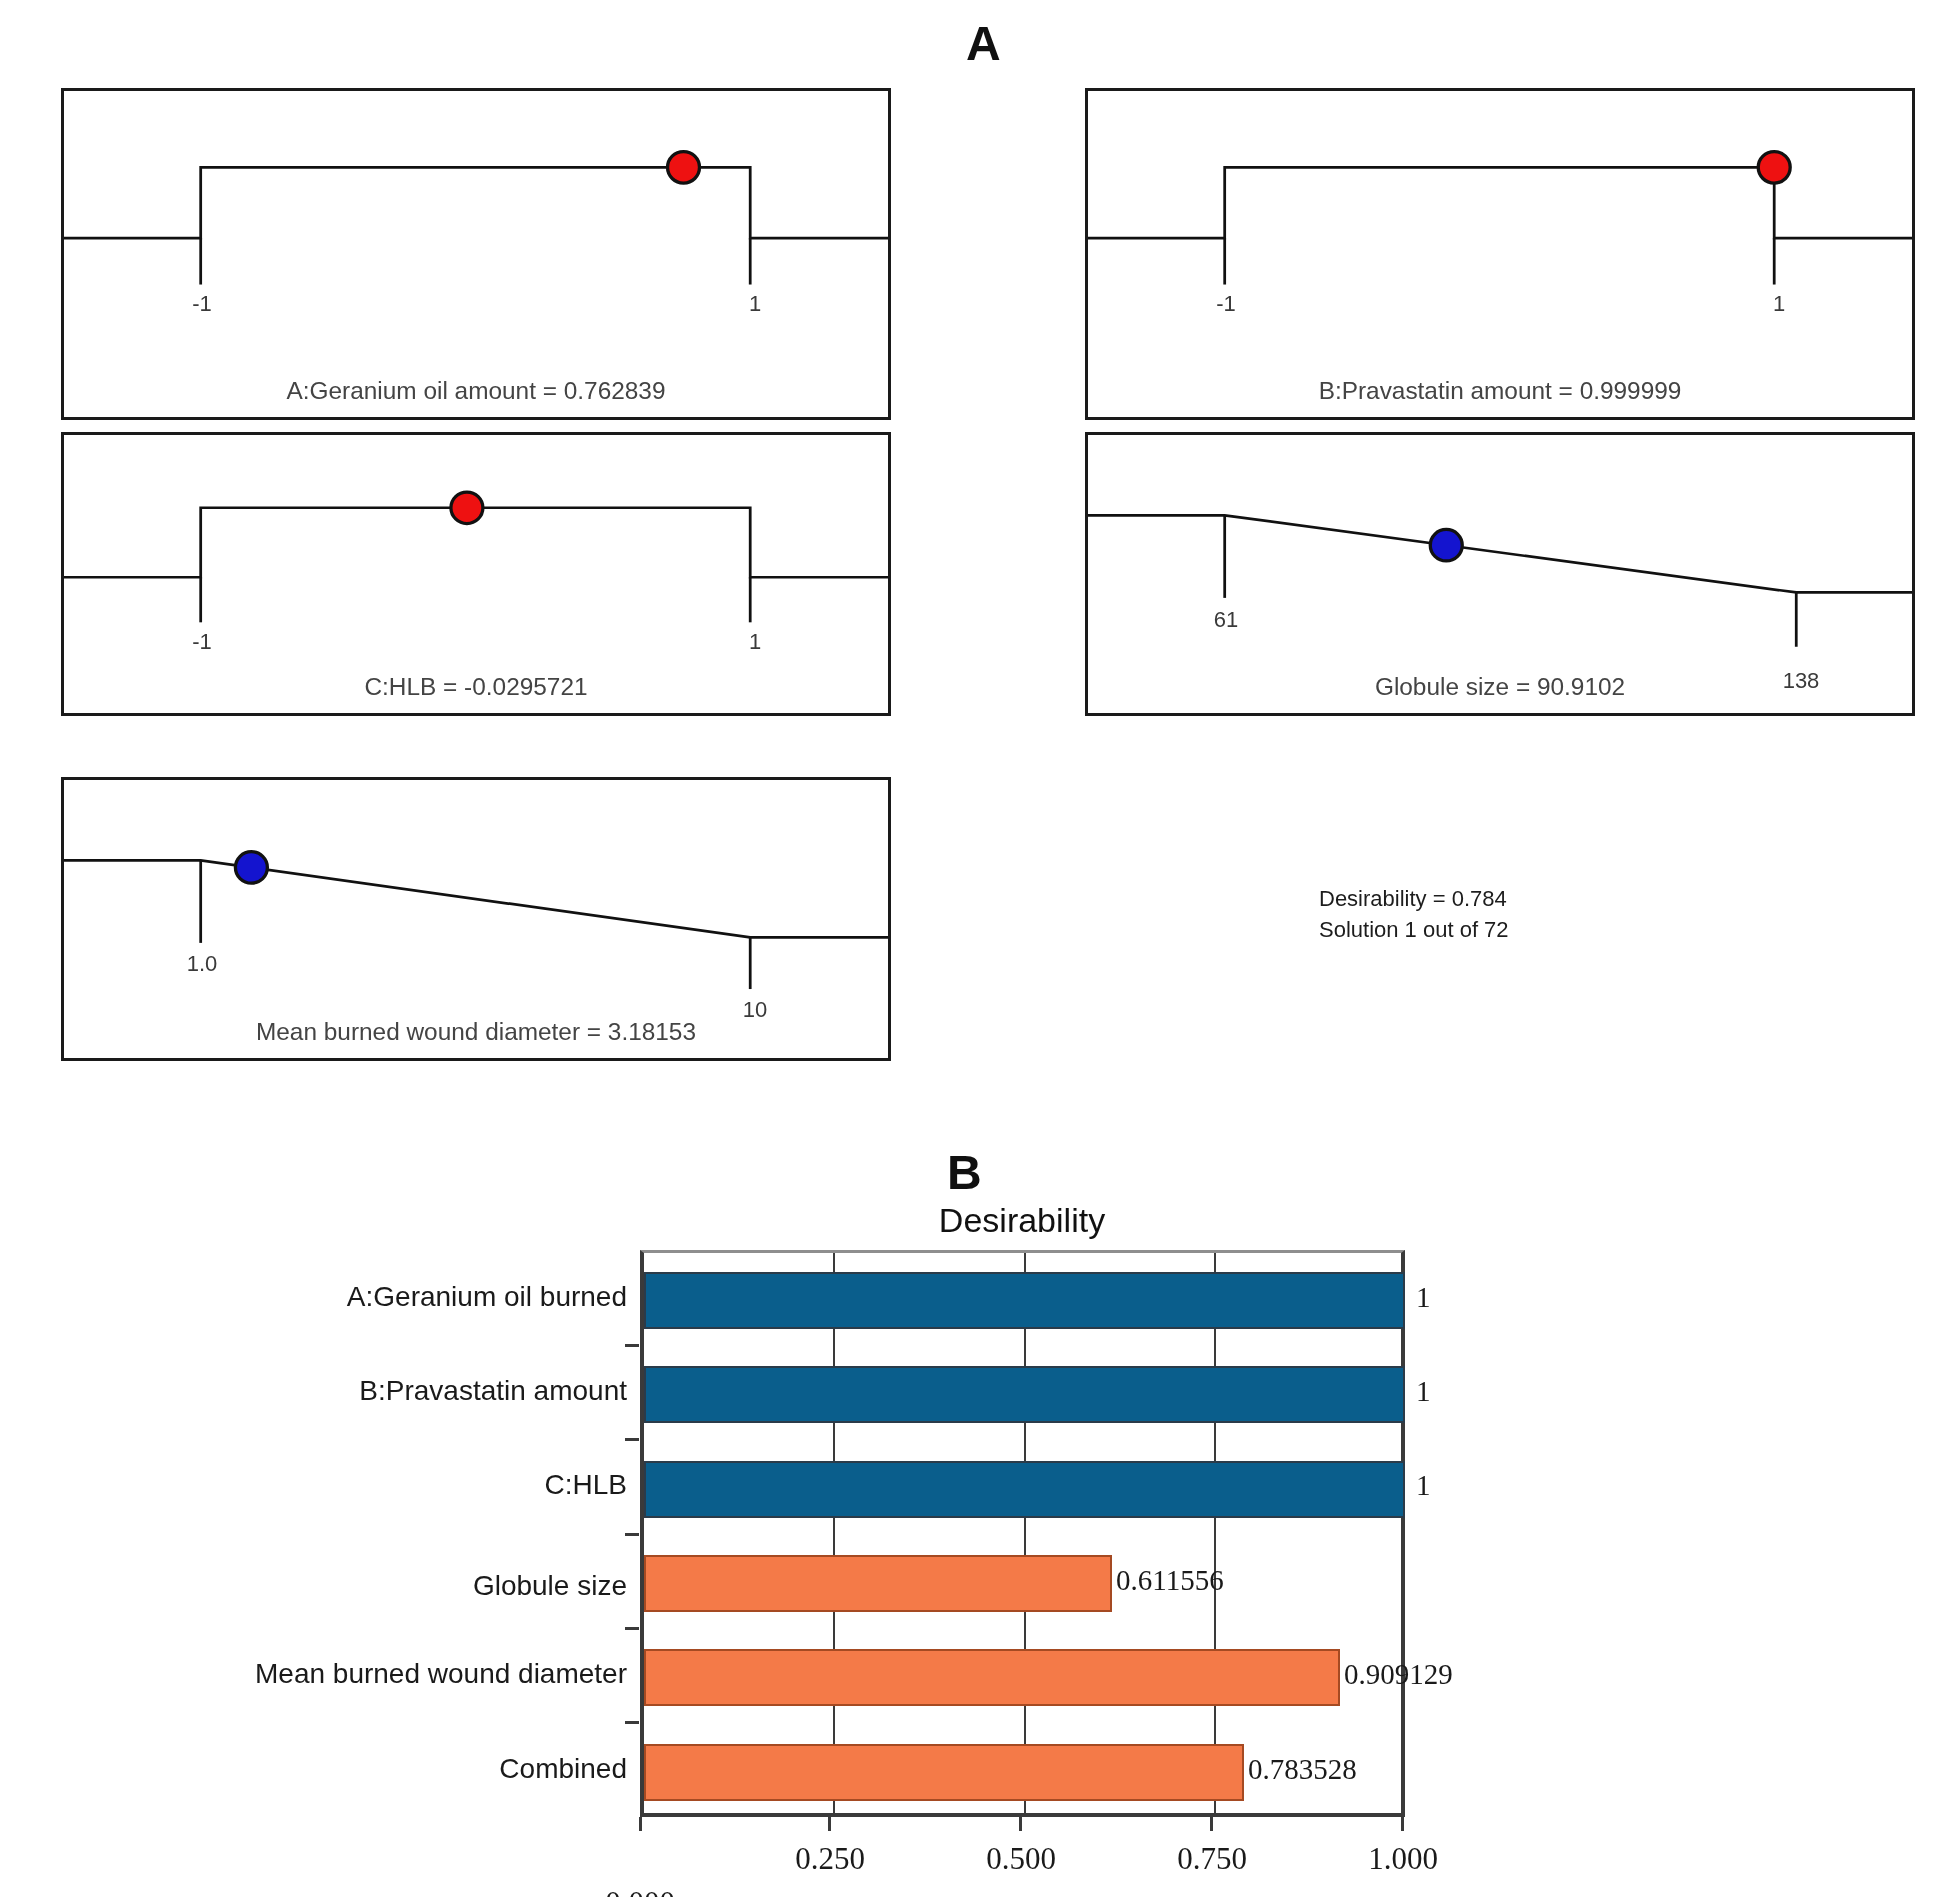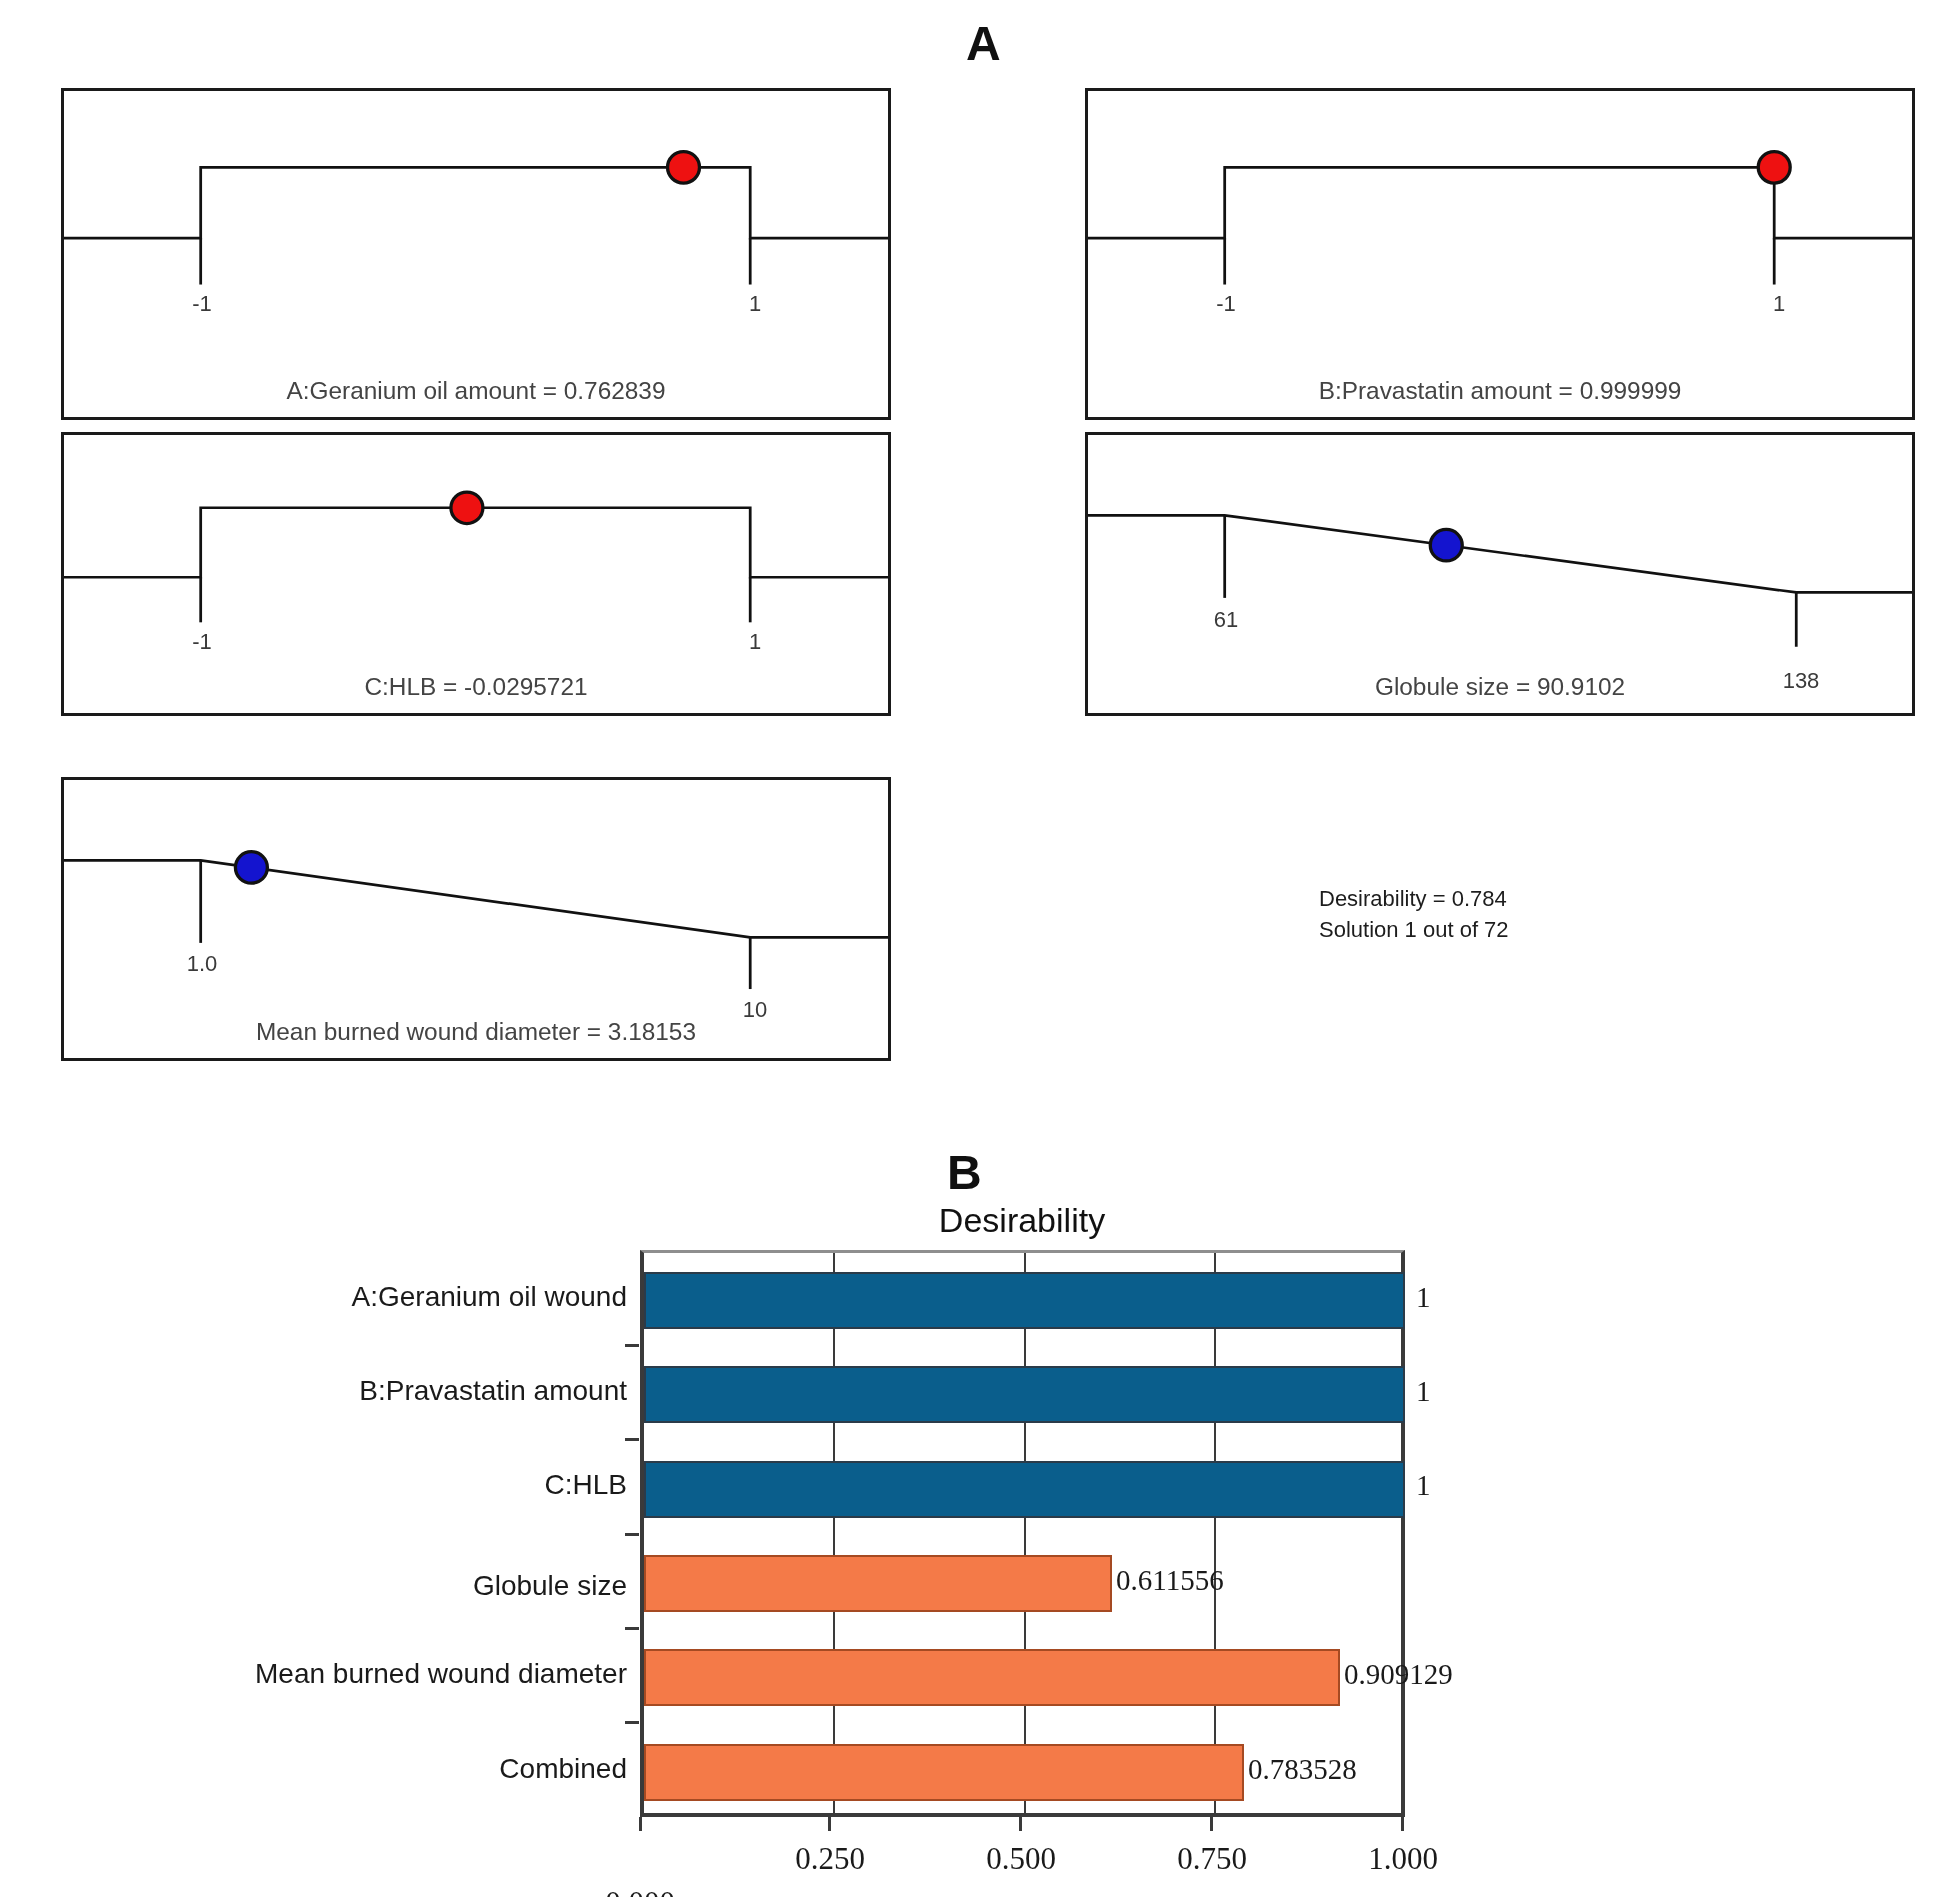--- a/index.html
+++ b/index.html
@@ -234,21 +234,21 @@
       <div class="bar" style="left:0px; top:396px; width:696px; height:57px; background:#f47a48; border-color:#a54a22;"></div>
       <div class="bar" style="left:0px; top:491px; width:600px; height:57px; background:#f47a48; border-color:#a54a22;"></div>
     </div>
 
     <div class="ytick" style="left:625px; top:150px;"></div>
     <div class="ytick" style="left:625px; top:244px;"></div>
     <div class="ytick" style="left:625px; top:339px;"></div>
     <div class="ytick" style="left:625px; top:433px;"></div>
     <div class="ytick" style="left:625px; top:527px;"></div>
 
-    <div class="cat-label" style="left:183px; width:444px; top:103px;">A:Geranium oil wound</div>
+    <div class="cat-label" style="left:183px; width:444px; top:103px;">A:Geranium oil burned</div>
     <div class="cat-label" style="left:183px; width:444px; top:197px;">B:Pravastatin amount</div>
     <div class="cat-label" style="left:183px; width:444px; top:291px;">C:HLB</div>
     <div class="cat-label" style="left:183px; width:444px; top:392px;">Globule size</div>
     <div class="cat-label" style="left:183px; width:444px; top:480px;">Mean burned wound diameter</div>
     <div class="cat-label" style="left:183px; width:444px; top:575px;">Combined</div>
 
     <div class="bar-value" style="left:1416px; top:103px;">1</div>
     <div class="bar-value" style="left:1416px; top:197px;">1</div>
     <div class="bar-value" style="left:1416px; top:291px;">1</div>
     <div class="bar-value" style="left:1116px; top:386px;">0.611556</div>

